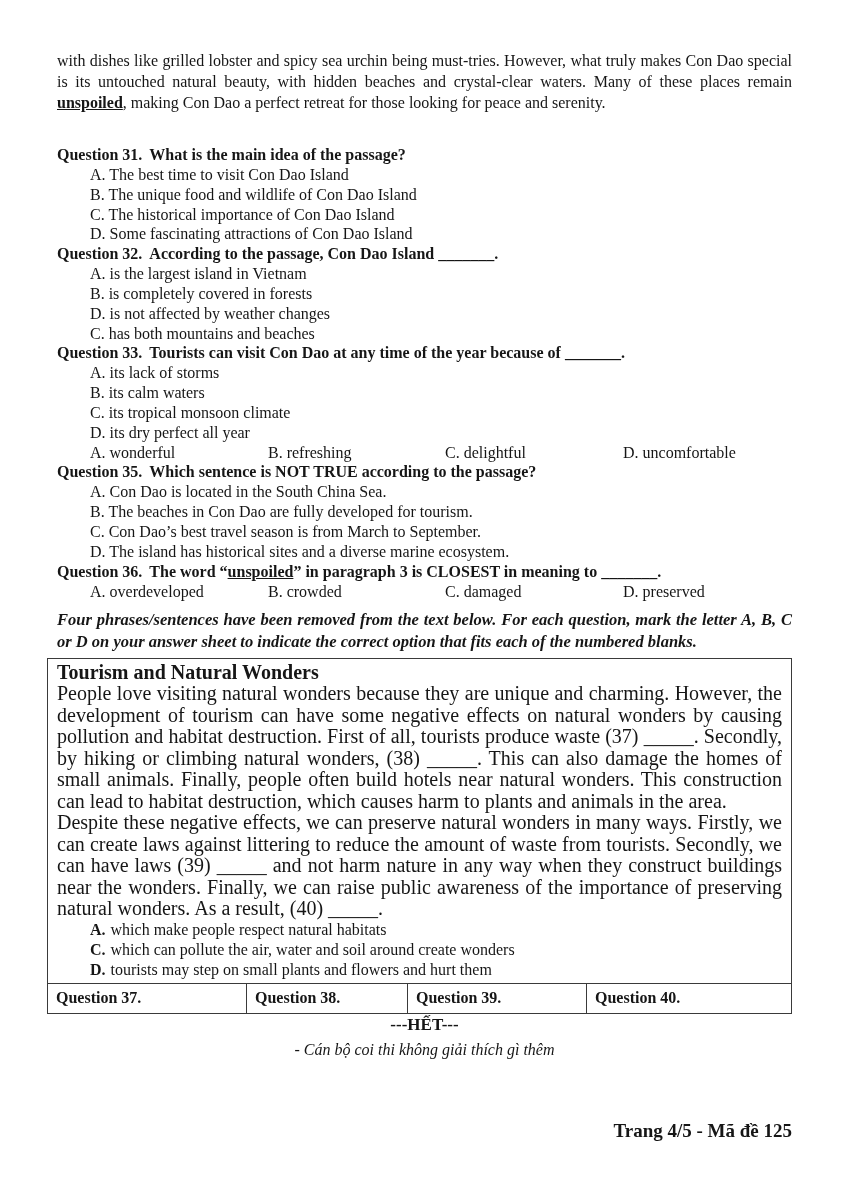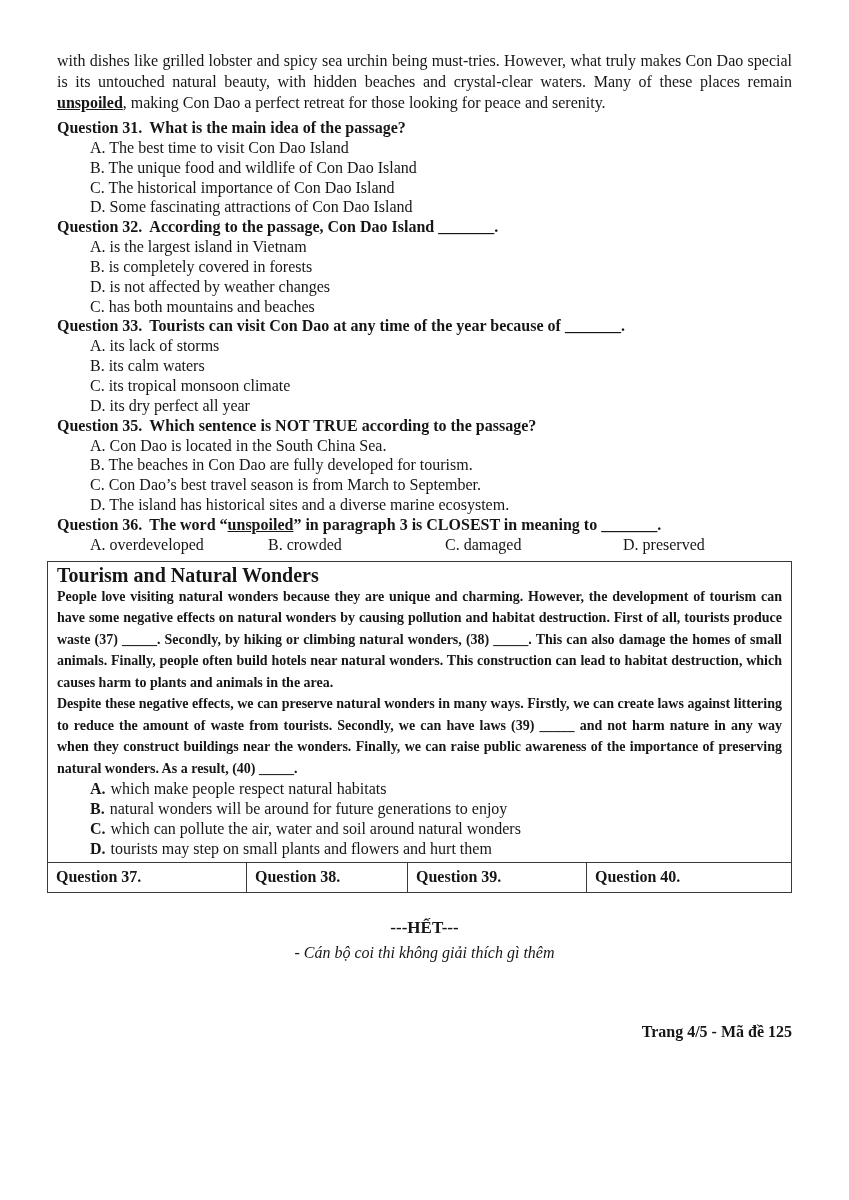--- a/index.html
+++ b/index.html
@@ -7,51 +7,51 @@
     width:849px; height:1200px; overflow:hidden;
     background:#ffffff; color:#161616;
     font-family:"Liberation Serif", serif;
   }
   .content { padding:50px 57px 0 57px; }
   p { margin:0; }
 
   .intro { font-size:16px; line-height:21px; text-align:justify; }
   .kw { font-weight:bold; text-decoration:underline; }
 
-  .questions { margin-top:5px; }
+  .questions { margin-top:32px; }
   .qh { font-weight:bold; font-size:16px; line-height:20px; }
   .qlabel { margin-right:7px; }
   .opts { padding-left:33px; }
   .opts p { font-size:16px; line-height:19.8px; }
   .opts-inline { display:grid; grid-template-columns:178px 177px 178px 1fr; padding-left:33px; }
   .opts-inline p { font-size:16px; line-height:19.8px; }
 
   .instruction {
     margin-top:8px; font-weight:bold; font-style:italic;
     font-size:16.5px; line-height:21.5px; text-align:justify;
   }
 
   .cloze-table { margin-top:6px; margin-left:-10px; border:1.5px solid #3a3a3a; }
   .cloze-box { padding:2px 9px 3px 9px; border-bottom:1.5px solid #3a3a3a; }
   .cloze-title { text-align:left; font-weight:bold; font-size:20px; line-height:22px; }
-  .cloze-box .body { font-size:14px; line-height:21.5px; text-align:justify;font-weight:bold; }
+  .cloze-box .body { font-size:20px; line-height:21.5px; text-align:justify; }
   .cloze-opts { padding-left:33px; }
   .cloze-opts p { font-size:16px; line-height:20px; }
   .cloze-opts .letter { font-weight:bold; margin-right:5px; }
 
   .answer-row { display:grid; grid-template-columns:198fr 161fr 179fr 205fr; }
   .answer-row .cell {
     font-weight:bold; font-size:16px; line-height:20px;
     padding:4px 4px 5px 8px;
   }
   .answer-row .cell + .cell { border-left:1.5px solid #3a3a3a; }
 
-  .end-marker { margin-top:24px; text-align:center; font-weight:bold; font-size:17px; line-height:22px; }
+  .end-marker { text-align:center; font-weight:bold; font-size:17px; line-height:22px; }
   .end-note { margin-top:3px; text-align:center; font-style:italic; font-size:16px; line-height:21px; }
-  .page-footer { margin-top:60px; text-align:right; font-weight:bold; font-size:16px; }
+  .page-footer { margin-top:60px; text-align:right; font-weight:bold; font-size:19px; }
 </style>
 </head>
 <body>
 
 <div class="content">
 
   <p class="intro"><span>with dishes like grilled lobster and spicy sea urchin being must-tries. However, what truly makes Con Dao special is its untouched natural beauty, with hidden beaches and crystal-clear waters. Many of these places remain </span><span class="kw">unspoiled</span><span>, making Con Dao a perfect retreat for those looking for peace and serenity.</span></p>
 
   <div class="questions">
 
@@ -79,20 +79,26 @@
       <p class="qh"><span class="qlabel">Question 33.</span><span>Tourists can visit Con Dao at any time of the year because of _______.</span></p>
       <div class="opts">
         <p>A. its lack of storms</p>
         <p>B. its calm waters</p>
         <p>C. its tropical monsoon climate</p>
         <p>D. its dry perfect all year</p>
       </div>
     </div>
 
     <div>
+      <div class="opts-inline">
+        <p>A. wonderful</p>
+        <p>B. refreshing</p>
+        <p>C. delightful</p>
+        <p>D. uncomfortable</p>
+      </div>
     </div>
 
     <div>
       <p class="qh"><span class="qlabel">Question 35.</span><span>Which sentence is NOT TRUE according to the passage?</span></p>
       <div class="opts">
         <p>A. Con Dao is located in the South China Sea.</p>
         <p>B. The beaches in Con Dao are fully developed for tourism.</p>
         <p>C. Con Dao’s best travel season is from March to September.</p>
         <p>D. The island has historical sites and a diverse marine ecosystem.</p>
       </div>
@@ -103,30 +109,30 @@
       <div class="opts-inline">
         <p>A. overdeveloped</p>
         <p>B. crowded</p>
         <p>C. damaged</p>
         <p>D. preserved</p>
       </div>
     </div>
 
   </div>
 
+  <p class="instruction">Four phrases/sentences have been removed from the text below. For each question, mark the letter A, B, C or D on your answer sheet to indicate the correct option that fits each of the numbered blanks.</p>
 
   <div class="cloze-table">
     <div class="cloze-box">
       <p class="cloze-title">Tourism and Natural Wonders</p>
       <p class="body">People love visiting natural wonders because they are unique and charming. However, the development of tourism can have some negative effects on natural wonders by causing pollution and habitat destruction. First of all, tourists produce waste (37) _____. Secondly, by hiking or climbing natural wonders, (38) _____. This can also damage the homes of small animals. Finally, people often build hotels near natural wonders. This construction can lead to habitat destruction, which causes harm to plants and animals in the area.</p>
       <p class="body">Despite these negative effects, we can preserve natural wonders in many ways. Firstly, we can create laws against littering to reduce the amount of waste from tourists. Secondly, we can have laws (39) _____ and not harm nature in any way when they construct buildings near the wonders. Finally, we can raise public awareness of the importance of preserving natural wonders. As a result, (40) _____.</p>
       <div class="cloze-opts">
         <p><span class="letter">A.</span><span>which make people respect natural habitats</span></p>
-        <p><span class="letter">B.</span><span>natural wonders will be around for future generations to enjoy</span></p>
-        <p><span class="letter">C.</span><span>which can pollute the air, water and soil around natural wonders</span></p>
+        <p><span class="letter">C.</span><span>which can pollute the air, water and soil around create wonders</span></p>
         <p><span class="letter">D.</span><span>tourists may step on small plants and flowers and hurt them</span></p>
       </div>
     </div>
     <div class="answer-row">
       <div class="cell">Question 37.</div>
       <div class="cell">Question 38.</div>
       <div class="cell">Question 39.</div>
       <div class="cell">Question 40.</div>
     </div>
   </div>

